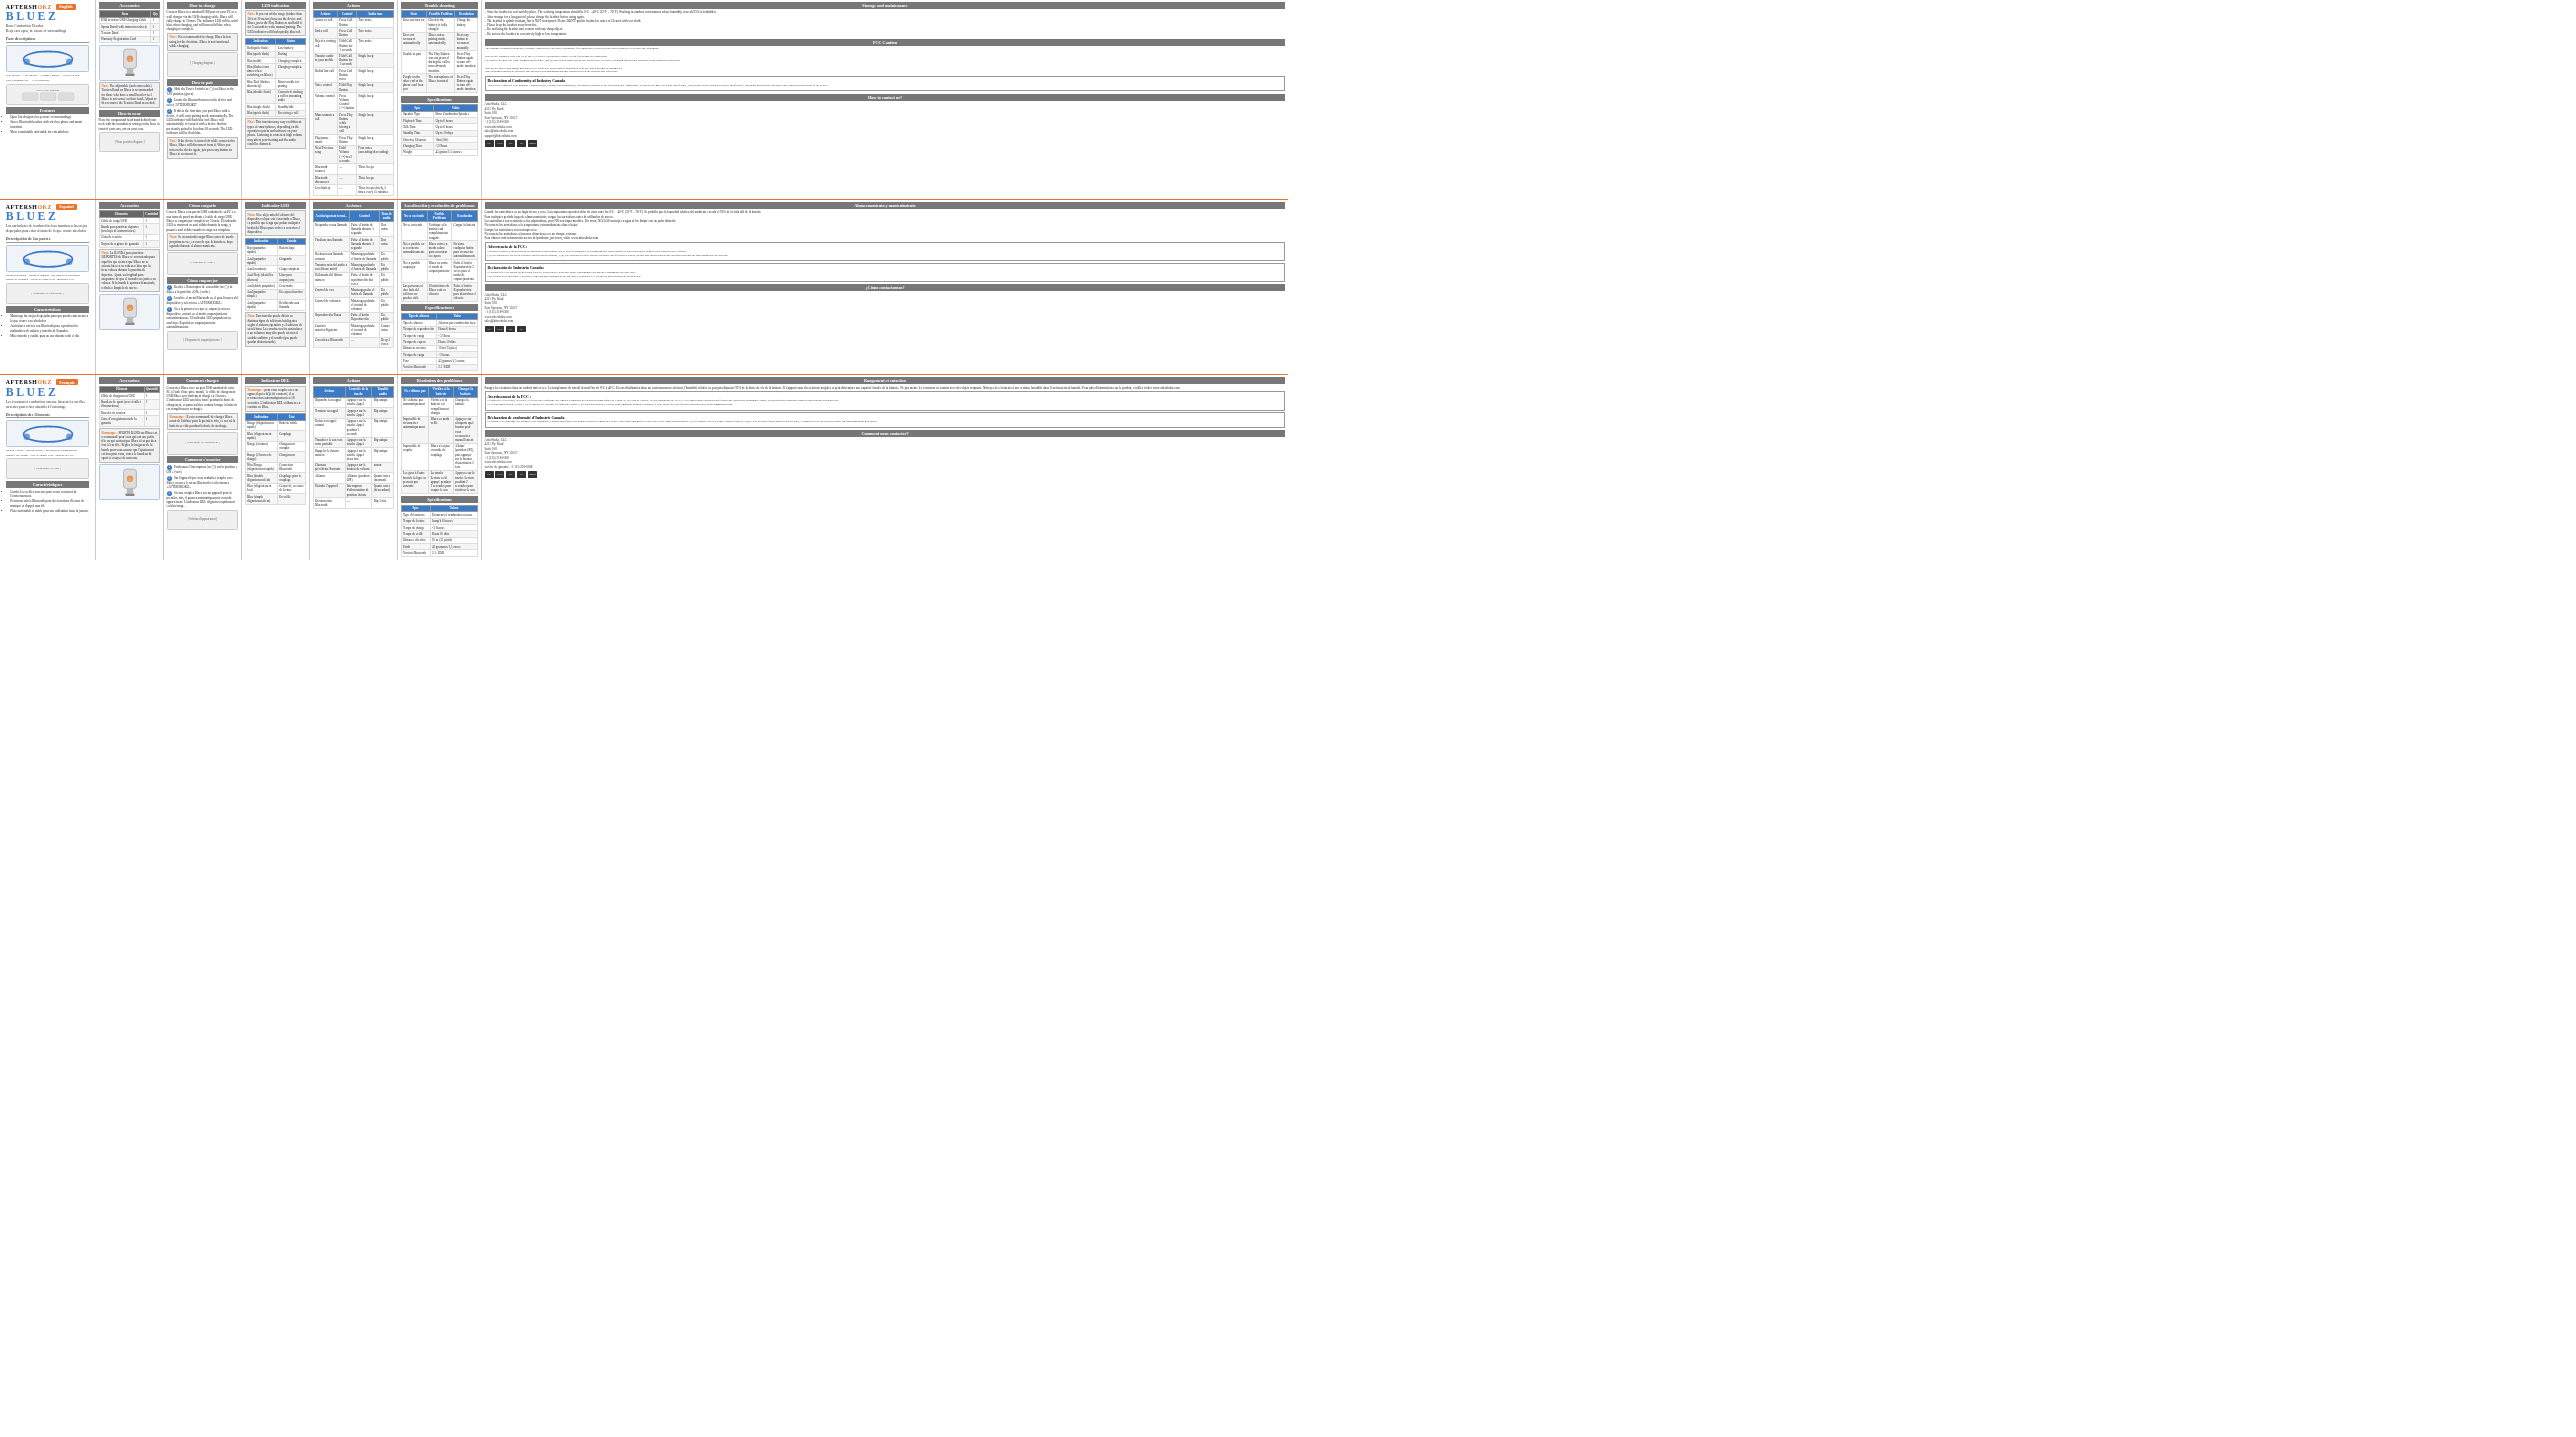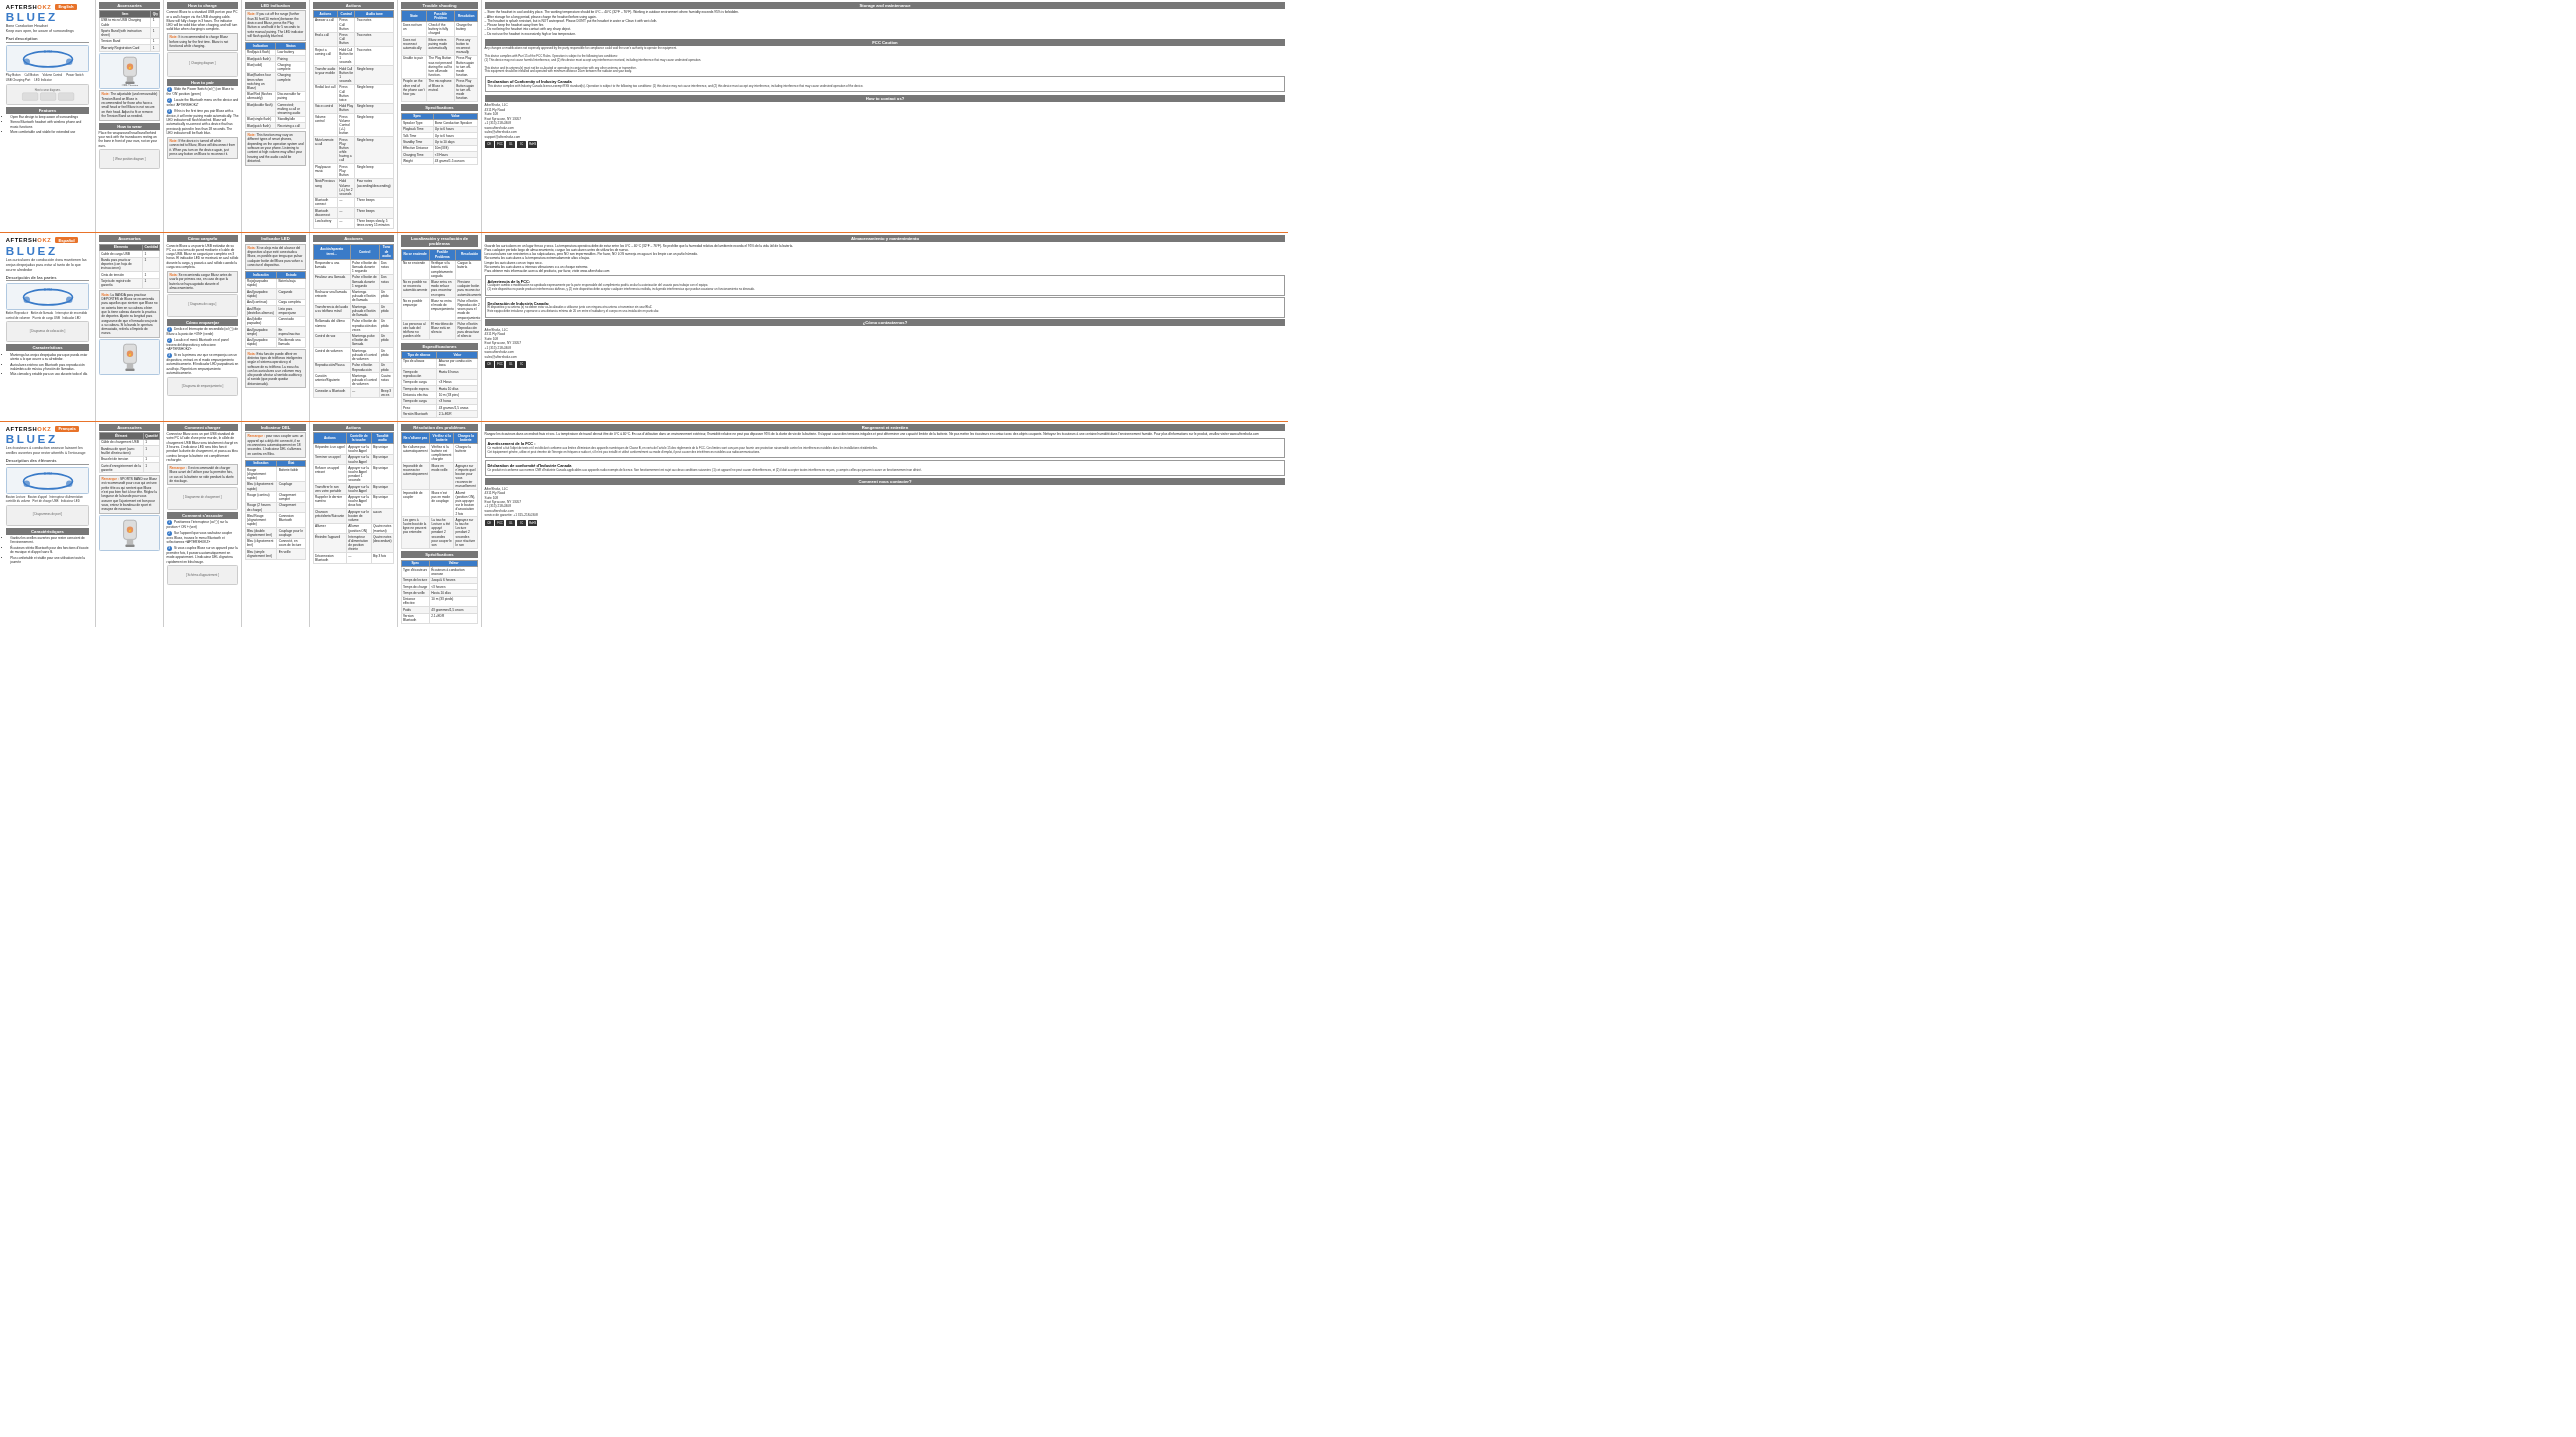--- a/index.html
+++ b/index.html
@@ -92,20 +92,21 @@
       display: flex;
       align-items: center;
       justify-content: center;
       border-radius: 0.6px;
     }
 
     .language-row {
       display: flex;
       width: 1288px;
       border-bottom: 1.3px solid #e8732a;
+      font-family: Liberation Serif, serif;
     }
 
     
     .col-lang-header { width: 91px; min-width: 91px; }
     .col-accessories { width: 68px; min-width: 68px; }
     .col-howcharge { width: 78px; min-width: 78px; }
     .col-led { width: 68px; min-width: 68px; }
     .col-actions { width: 88px; min-width: 88px; }
     .col-trouble { width: 84px; min-width: 84px; }
 

